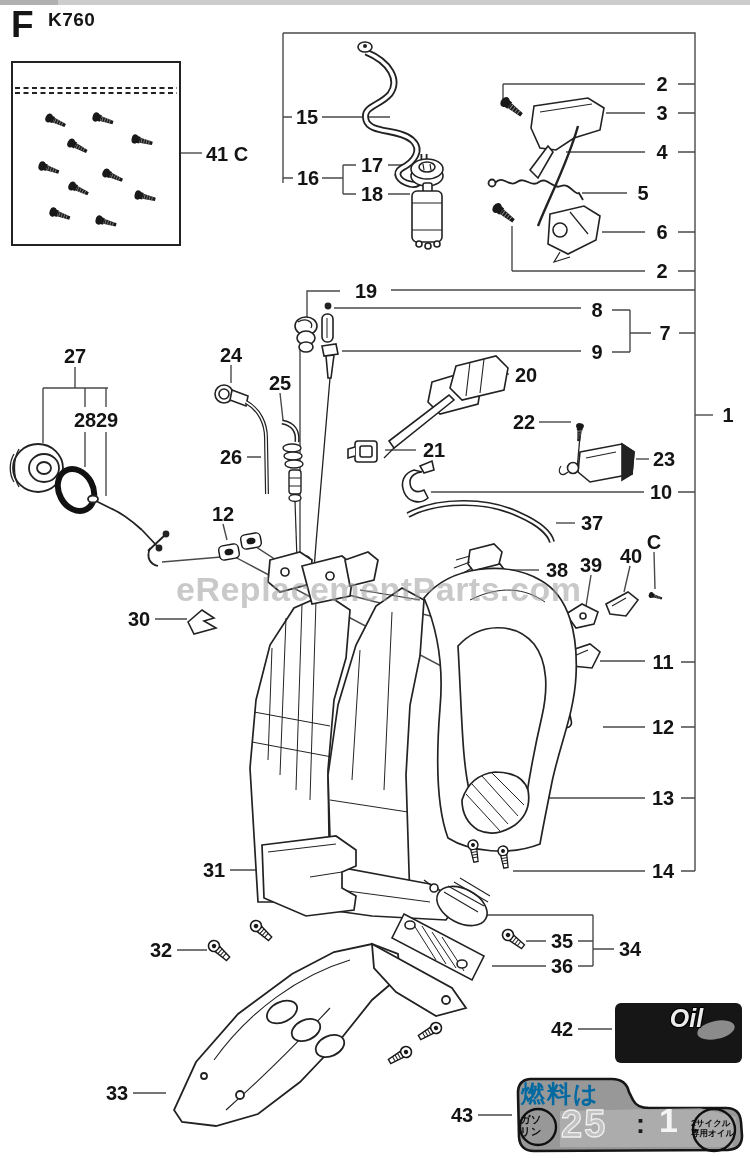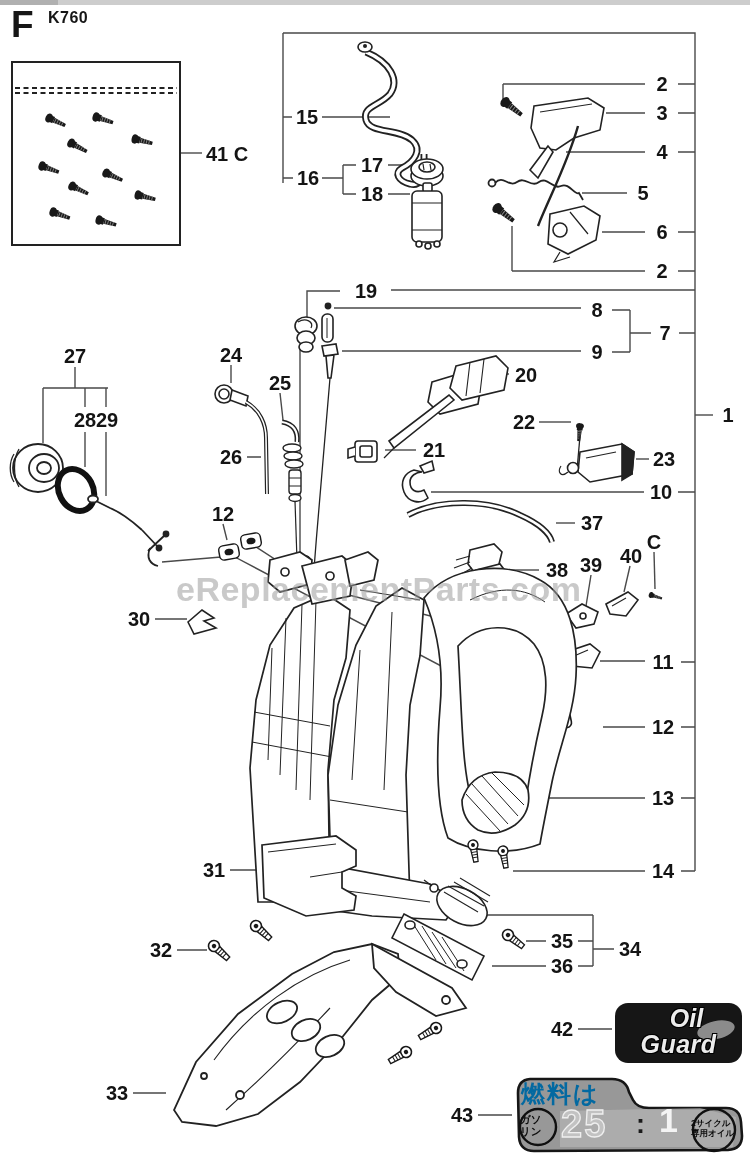--- a/index.html
+++ b/index.html
@@ -1,26 +1,26 @@
 <!DOCTYPE html>
 <html style="--badge_bg: #161616; --badge_text: #ececec; --fuel_badge_bg: #989898; --leader_line: #4a4a4a;"><head>
 <meta charset="utf-8">
 <style>
   html,body{margin:0;padding:0;background:#fff;}
   .stage{position:relative;width:750px;height:1158px;background:#fff;overflow:hidden;
          font-family:"Liberation Sans",sans-serif;}
   .topstrip{position:absolute;left:0;top:0;width:750px;height:5px;background:#cdcdcd;}
   .topstrip-left{position:absolute;left:0;top:0;width:58px;height:5px;background:#b0b0b0;}
   .fig-letter{position:absolute;left:11px;top:6px;font-size:37px;font-weight:900;color:#161616;line-height:1;}
-  .model{position:absolute;left:48px;top:9px;font-size:16px;font-weight:bold;color:#161616;letter-spacing:.5px;}
+  .model{position:absolute;left:48px;top:9px;font-size:19px;font-weight:bold;color:#161616;letter-spacing:.5px;}
   .watermark{position:absolute;left:176px;top:570px;font-size:34px;font-weight:bold;color:#9e9e9e;opacity:.55;letter-spacing:.5px;white-space:nowrap;text-align:center;}
   svg text.co{font-family:"Liberation Sans",sans-serif;font-size:20px;font-weight:bold;fill:#141414;
               text-anchor:middle;dominant-baseline:central;}
   .oilguard{position:absolute;left:615px;top:1003px;width:127px;height:60px;background:var(--badge_bg,#161616);
-            border-radius:13px;overflow:hidden;}
+            border-radius:6px;overflow:hidden;}
   .og-blob{position:absolute;left:82px;top:18px;width:38px;height:18px;background:#8b8b8b;border-radius:50%;transform:rotate(-12deg);}
   .og-text{position:absolute;width:100%;text-align:center;font-style:italic;font-weight:900;
            color:var(--badge_text,#ececec);
            text-shadow:-1px -1px 0 #000,1px -1px 0 #000,-1px 1px 0 #000,1px 1px 0 #000;}
   .og-line1{top:1px;font-size:25px;left:8px;}
   .og-line2{top:27px;font-size:25px;letter-spacing:.5px;}
   .fuel-title{position:absolute;left:521px;top:1078px;font-size:24px;font-weight:900;color:#0369a1;letter-spacing:2px;}
   .fuel-circleL{position:absolute;left:520px;top:1113px;width:37px;text-align:left;font-size:10.5px;line-height:12px;font-weight:bold;color:#0b0b0b;}
   .fuel-25{position:absolute;left:561px;top:1103px;font-size:38px;font-weight:900;color:#c2c2c2;
            -webkit-text-stroke:1.3px #efefef;letter-spacing:2px;}
@@ -376,21 +376,20 @@
       <text class="co" x="562" y="1029">42</text>
       <text class="co" x="462" y="1115">43</text>
     </g>
   </svg>
 
   <div class="watermark">eReplacementParts.com</div>
 
   <div class="oilguard">
     <div class="og-blob"></div>
     <div class="og-text og-line1">Oil</div>
-    <div class="og-text og-line2">Guard</div>
   </div>
 
   <div class="fuel-title">燃料は</div>
   <div class="fuel-circleL"><span>ガソ</span><br><span>リン</span></div>
   <div class="fuel-25">25</div>
   <div class="fuel-colon">:</div>
   <div class="fuel-one">1</div>
   <div class="fuel-circleR"><span>2サイクル</span><br><span>専用オイル</span></div>
 </div>
 

